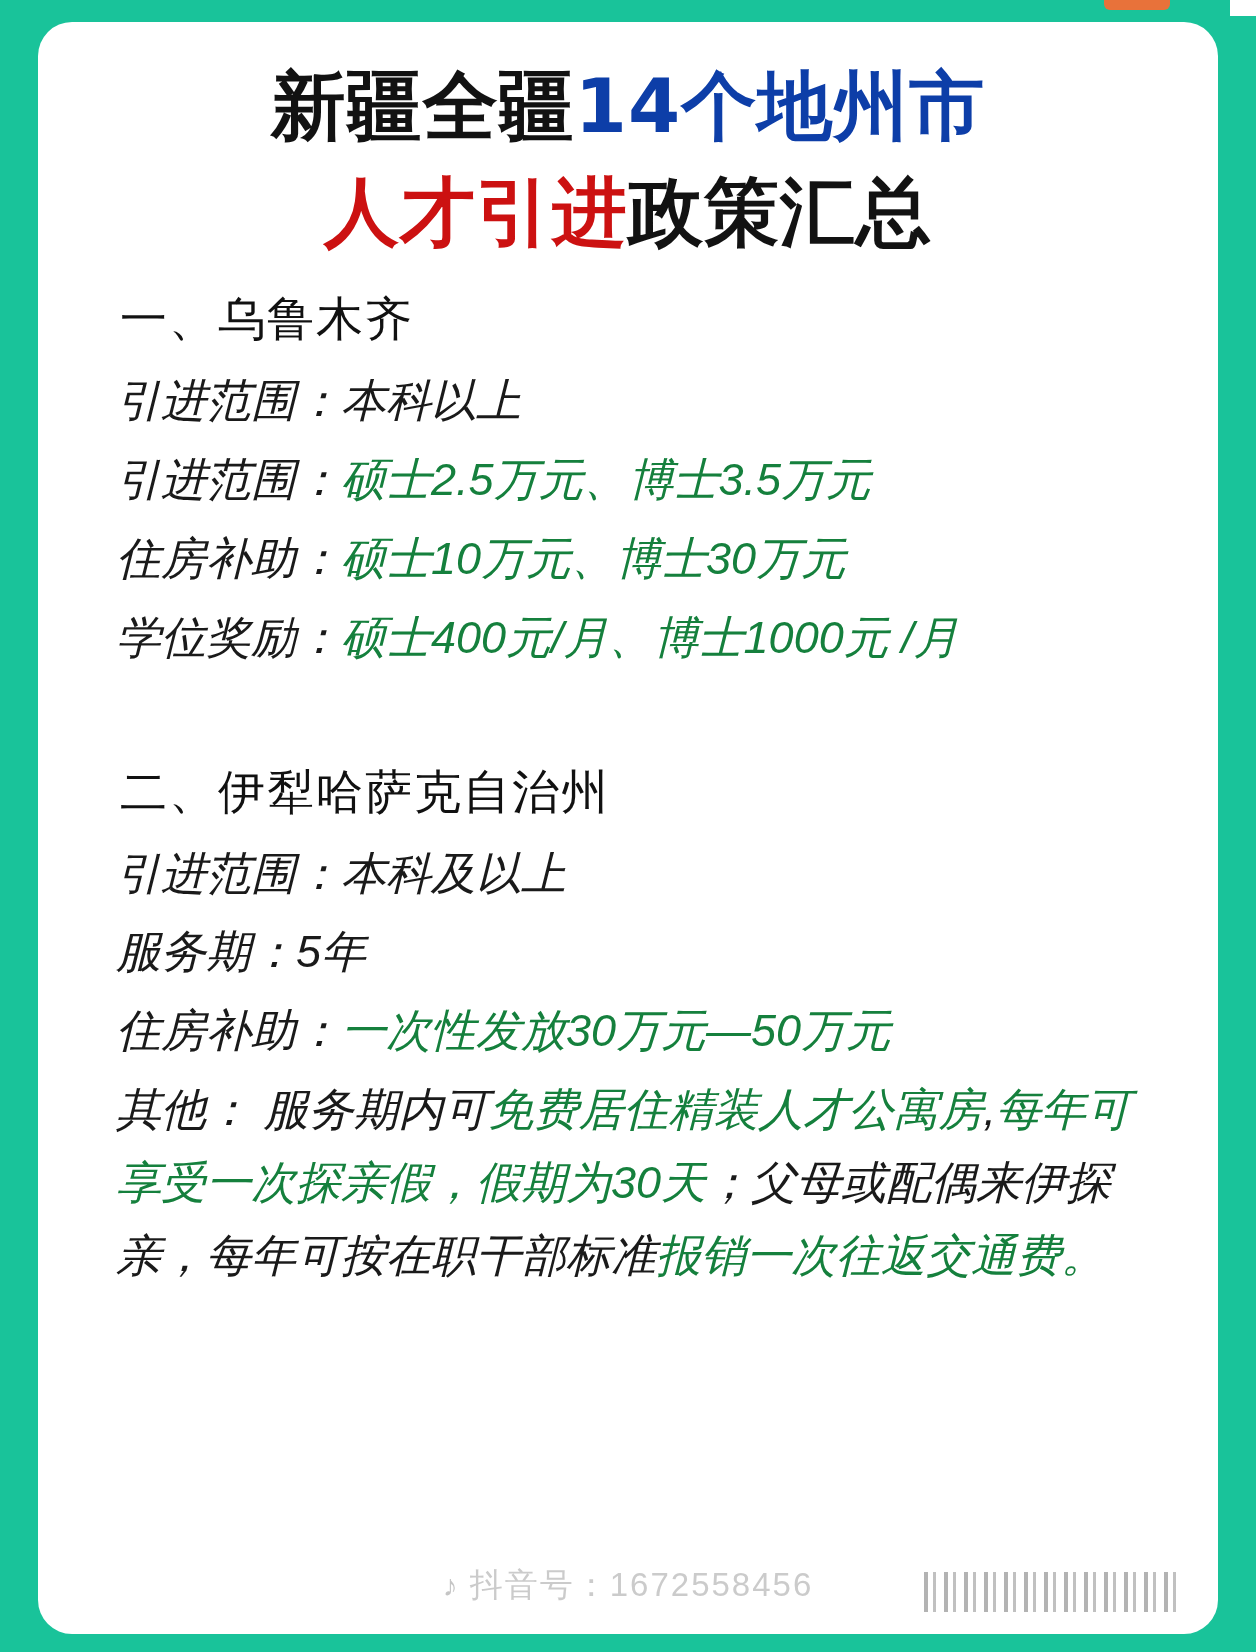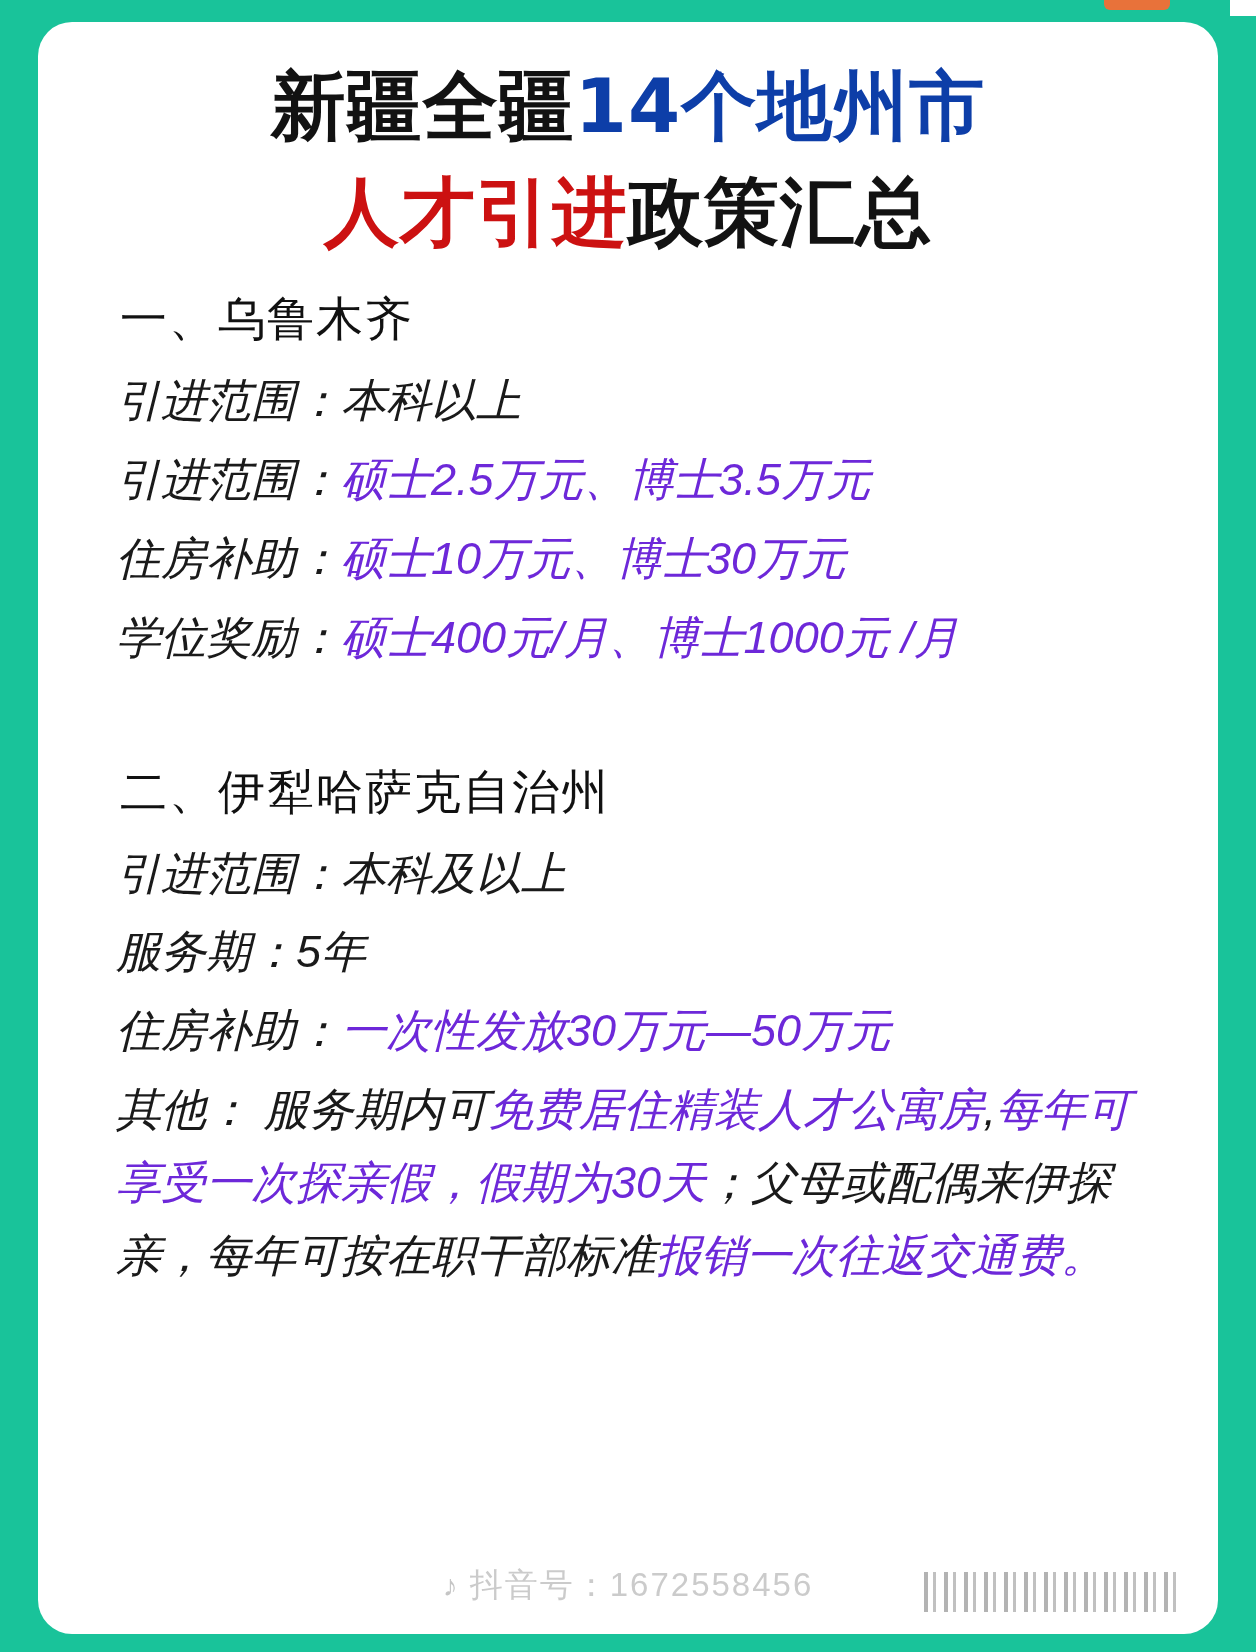--- a/index.html
+++ b/index.html
@@ -94,21 +94,21 @@
     font-size: 45px;
     line-height: 1.62;
     color: #1a1a1a;
     margin: 0 0 6px 0;
     padding-left: 44px;
     padding-right: 10px;
     word-break: break-word;
     font-style: italic;
   }
   .hl {
-    color: #6d28d9;
+    color: #15803d;
   }
   .spacer-lg {
     height: 46px;
   }
   
   .watermark {
     position: absolute;
     left: 0;
     right: 0;
     bottom: 26px;

